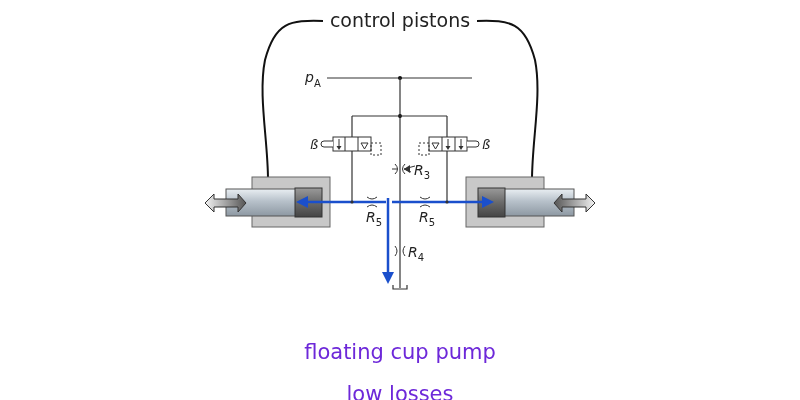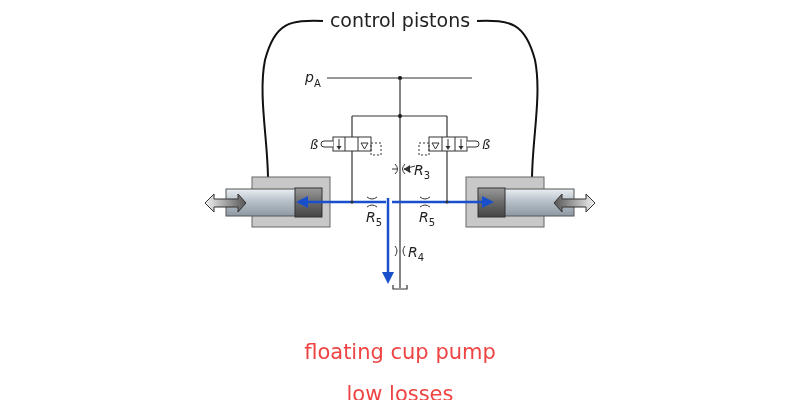--- a/index.html
+++ b/index.html
@@ -1,21 +1,21 @@
 <!DOCTYPE html>
 <html><head>
   <meta charset="utf-8">
   <style>
     html, body { margin:0; padding:0; background:#ffffff; }
     body { width:800px; height:400px; position:relative; overflow:hidden;
            font-family: "DejaVu Sans", "Liberation Sans", sans-serif; }
     #diagram { position:absolute; left:0; top:0; width:800px; height:400px; }
     .lbl { font-family:"DejaVu Sans", sans-serif; fill:#222; }
     .ital { font-style:italic; }
-    .caption { position:absolute; left:0; width:800px; text-align:center; color:#ef4444;
+    .caption { position:absolute; left:0; width:800px; text-align:center; color:#6d28d9;
                font-family:"DejaVu Sans", sans-serif; font-size:21px; }
   </style>
 </head>
 <body>
 
 <svg id="diagram" viewBox="0 0 800 400" xmlns="http://www.w3.org/2000/svg">
   <defs>
     <linearGradient id="pistonGrad" x1="0" y1="0" x2="0" y2="1">
       <stop offset="0" stop-color="#e9eef2"></stop>
       <stop offset="0.45" stop-color="#b7c1ca"></stop>

